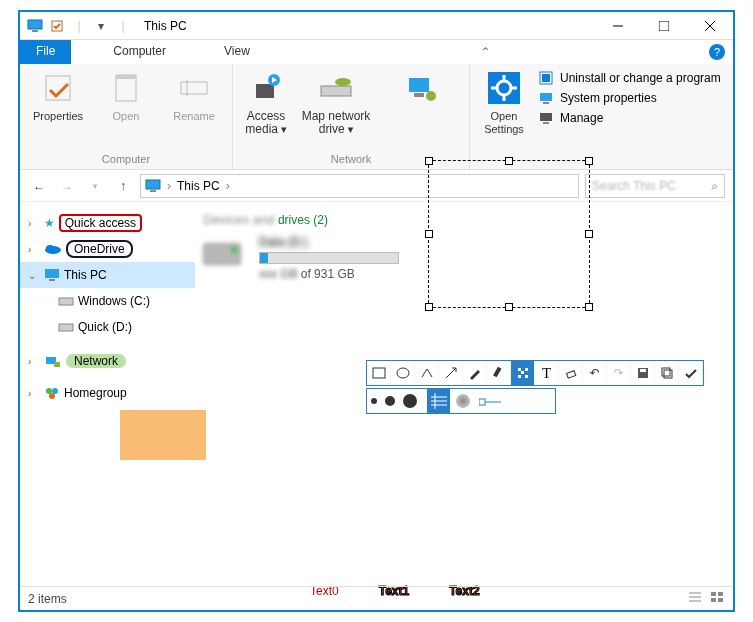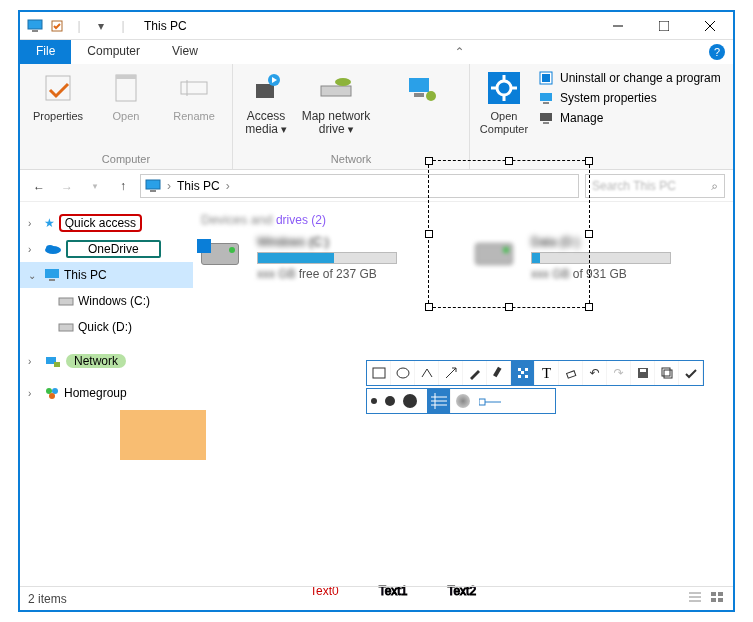--- a/index.html
+++ b/index.html
@@ -4,21 +4,21 @@
 <style>
 * { margin: 0; padding: 0; box-sizing: border-box; font-family: "Segoe UI", Tahoma, sans-serif; font-size: 12px; }
 body { background: #fff; width: 753px; height: 622px; position: relative; overflow: hidden; }
 .window { border: 2px solid #0a7ed8; position: absolute; top: 10px; left: 18px; right: 18px; bottom: 10px; background: #fff; }
 .titlebar { height: 28px; display: flex; align-items: center; border-bottom: 1px solid #e0e0e0; }
 .titlebar-icons { display: flex; align-items: center; gap: 4px; padding: 0 6px; }
 .tb-icon { width: 18px; height: 18px; display: flex; align-items: center; justify-content: center; }
 .titlebar-title { padding-left: 6px; color: #000; }
 .win-controls { margin-left: auto; display: flex; }
 .win-btn { width: 46px; height: 28px; display: flex; align-items: center; justify-content: center; }
-.tabs { height: 24px; display: flex; background: #fff; }
+.tabs { height: 24px; display: flex; background: #fff; gap: 26px; }
 .tab-file { background: #0a7ed8; color: #fff; padding: 4px 16px; }
 .tab { padding: 4px 16px; color: #333; }
 .info-badge { margin-left: auto; margin-right: 8px; width: 16px; height: 16px; border-radius: 50%; background: #0a7ed8; color: #fff; text-align: center; line-height: 16px; font-size: 11px; align-self: center; }
 .chev-expander { margin-left: auto; margin-right: 4px; color:#777; align-self:center; padding:0 6px;}
 .ribbon { height: 106px; background: #f7f7f7; border-bottom: 1px solid #ddd; display: flex; }
 .ribbon-group { border-right: 1px solid #e0e0e0; padding: 4px 8px; display: flex; flex-direction: column; }
 .ribbon-row { display: flex; gap: 8px; flex: 1; align-items: flex-start; }
 .ribbon-btn { text-align: center; width: 60px; color: #333; }
 .ribbon-btn.dis { color: #9a9a9a; }
 .ribbon-icn { height: 40px; display: flex; align-items: center; justify-content: center; margin-bottom: 2px; }
@@ -31,44 +31,44 @@
 .nav-btn.dis { color: #bbb; }
 .breadcrumb { flex: 1; border: 1px solid #ccc; height: 24px; display: flex; align-items: center; padding: 0 4px; gap: 6px; }
 .searchbox { width: 140px; border: 1px solid #ccc; height: 24px; display: flex; align-items: center; padding: 0 6px; color: #888; justify-content: space-between; position: relative; }
 .body-split { display: flex; position:absolute; top:192px; bottom:24px; left:0; right:0; }
 .nav-pane { width: 175px; padding: 6px 0; }
 .nav-item { display: flex; align-items: center; height: 26px; padding-left: 8px; gap: 4px; }
 .nav-item.sel { background: #cde8ff; }
 .nav-item.sub { padding-left: 38px; }
 .chev { width: 12px; color: #666; font-size: 10px; }
 .nav-bubble-red { border: 2px solid #cc0000; border-radius: 4px; padding: 0 4px; }
-.nav-bubble-round { border: 2px solid #0f766e; border-radius: 2px; padding: 0 20px; }
+.nav-bubble-round { border: 2px solid #0f172a; border-radius: 8px; padding: 0 6px; }
 .nav-highlight { background: #b7e2a4; border-radius: 10px; padding: 0 8px; }
 .content { flex: 1; padding: 8px; position: relative; }
 .section-title { color: #888; font-size: 13px; filter: blur(2px); }
-.section-count { color: #8b5cf6; }
+.section-count { color: #15803d; }
 .drive-row { display: flex; gap: 24px; margin-top: 8px; }
 .drive { display: flex; gap: 8px; width: 250px; }
 .drive-icn { width: 48px; height: 40px; }
 .drive-body .label { font-size: 12px; filter: blur(2px); }
 .bar { width: 140px; height: 12px; background: #e0e0e0; border: 1px solid #bbb; margin: 3px 0; }
 .bar-fill { height: 100%; background: #26a0da; }
 .drive-body .sub { font-size: 11px; color: #555; }
 .blurred { filter: blur(2px); }
 .sel-rect { position: absolute; border: 1.5px dashed #000; }
 .sel-handle { position: absolute; width: 8px; height: 8px; background: #fff; border: 1px solid #000; margin: -4px; }
 .orange-block { position: absolute; background: #f8bd72; }
 .toolbox { position: absolute; border: 1px solid #2a7ec8; background: #fff; display: flex; }
 .tool { width: 24px; height: 24px; display: flex; align-items: center; justify-content: center; border-right: 1px solid #f4f4f4; }
 .tool.sel { background: #2a7ec8; color: #fff; }
 .subtool { position: absolute; border: 1px solid #2a7ec8; background: #fff; display: flex; align-items: center; }
 .dot { border-radius: 50%; background: #333; margin: 0 4px; }
 .text-annos { position: absolute; display: flex; gap: 12px; font-family: Georgia, serif; font-size: 18px; }
 .t-red { color: #cc0000; }
-.t-stroke { color: #4c1d95; -webkit-text-stroke: 1px #000; font-weight: normal; }
+.t-stroke { color: #c2410c; -webkit-text-stroke: 1px #000; font-weight: bold; }
 .statusbar { position: absolute; bottom: 0; left: 0; right: 0; height: 24px; border-top: 1px solid #e0e0e0; display: flex; align-items: center; padding: 0 8px; color: #444; }
 .view-icns { margin-left: auto; display: flex; gap: 6px; }
 .drive-hd { width:38px; height:22px; background:#b8b8b8; border-radius:3px; border:1px solid #888; position:relative; }
 .drive-hd:after{ content:""; position:absolute; right:3px; top:3px; width:6px; height:6px; background:#3dbe47; border-radius:50%; }
 </style>
 </head>
 <body>
 
 <div class="window">
 
@@ -195,21 +195,21 @@
                 <rect width="32" height="32" fill="#0a7ed8"></rect>
                 <circle cx="16" cy="16" r="7" fill="none" stroke="#fff" stroke-width="3"></circle>
                 <g stroke="#fff" stroke-width="3">
                   <line x1="16" y1="3" x2="16" y2="9"></line>
                   <line x1="16" y1="23" x2="16" y2="29"></line>
                   <line x1="3" y1="16" x2="9" y2="16"></line>
                   <line x1="23" y1="16" x2="29" y2="16"></line>
                 </g>
               </svg>
             </div>
-          <div class="ribbon-lbl">Open Computer</div>
+          <div class="ribbon-lbl">Open Settings</div>
         </div>
         <div class="system-col">
           <div class="system-row">
               <svg width="16" height="16">
                 <rect x="2" y="2" width="12" height="12" fill="#fff" stroke="#0a7ed8"></rect>
                 <rect x="4" y="4" width="8" height="8" fill="#0a7ed8"></rect>
               </svg>
               <span>Uninstall or change a program</span>
             </div>
           <div class="system-row">
@@ -305,33 +305,20 @@
       </div>
     </div>
 
     <div class="content">
       <div>
         <span class="section-title">Devices and</span>
         <span class="section-count">drives</span>
         <span class="section-count">(2)</span>
       </div>
       <div class="drive-row">
-        <div class="drive">
-          <div class="drive-icn">
-              <div class="drive-hd" style="margin-top:8px"></div>
-              <div style="position:relative;top:-26px;left:-4px;width:14px;height:14px;background:#0a7ed8"></div>
-            </div>
-          <div class="drive-body">
-            <div class="label"><span class="blurred">Windows</span> <span>(C:)</span></div>
-            <div class="bar">
-                <div class="bar-fill" style="width:55%"></div>
-              </div>
-            <div class="sub"><span class="blurred">xxx GB</span> <span>free of 237 GB</span></div>
-          </div>
-        </div>
         <div class="drive">
           <div class="drive-icn blurred">
               <div class="drive-hd" style="margin-top:8px"></div>
             </div>
           <div class="drive-body">
             <div class="label"><span class="blurred">Data (D:)</span></div>
             <div class="bar">
                 <div class="bar-fill" style="width:6%"></div>
               </div>
             <div class="sub"><span class="blurred">xxx GB</span> <span>of 931 GB</span></div>

